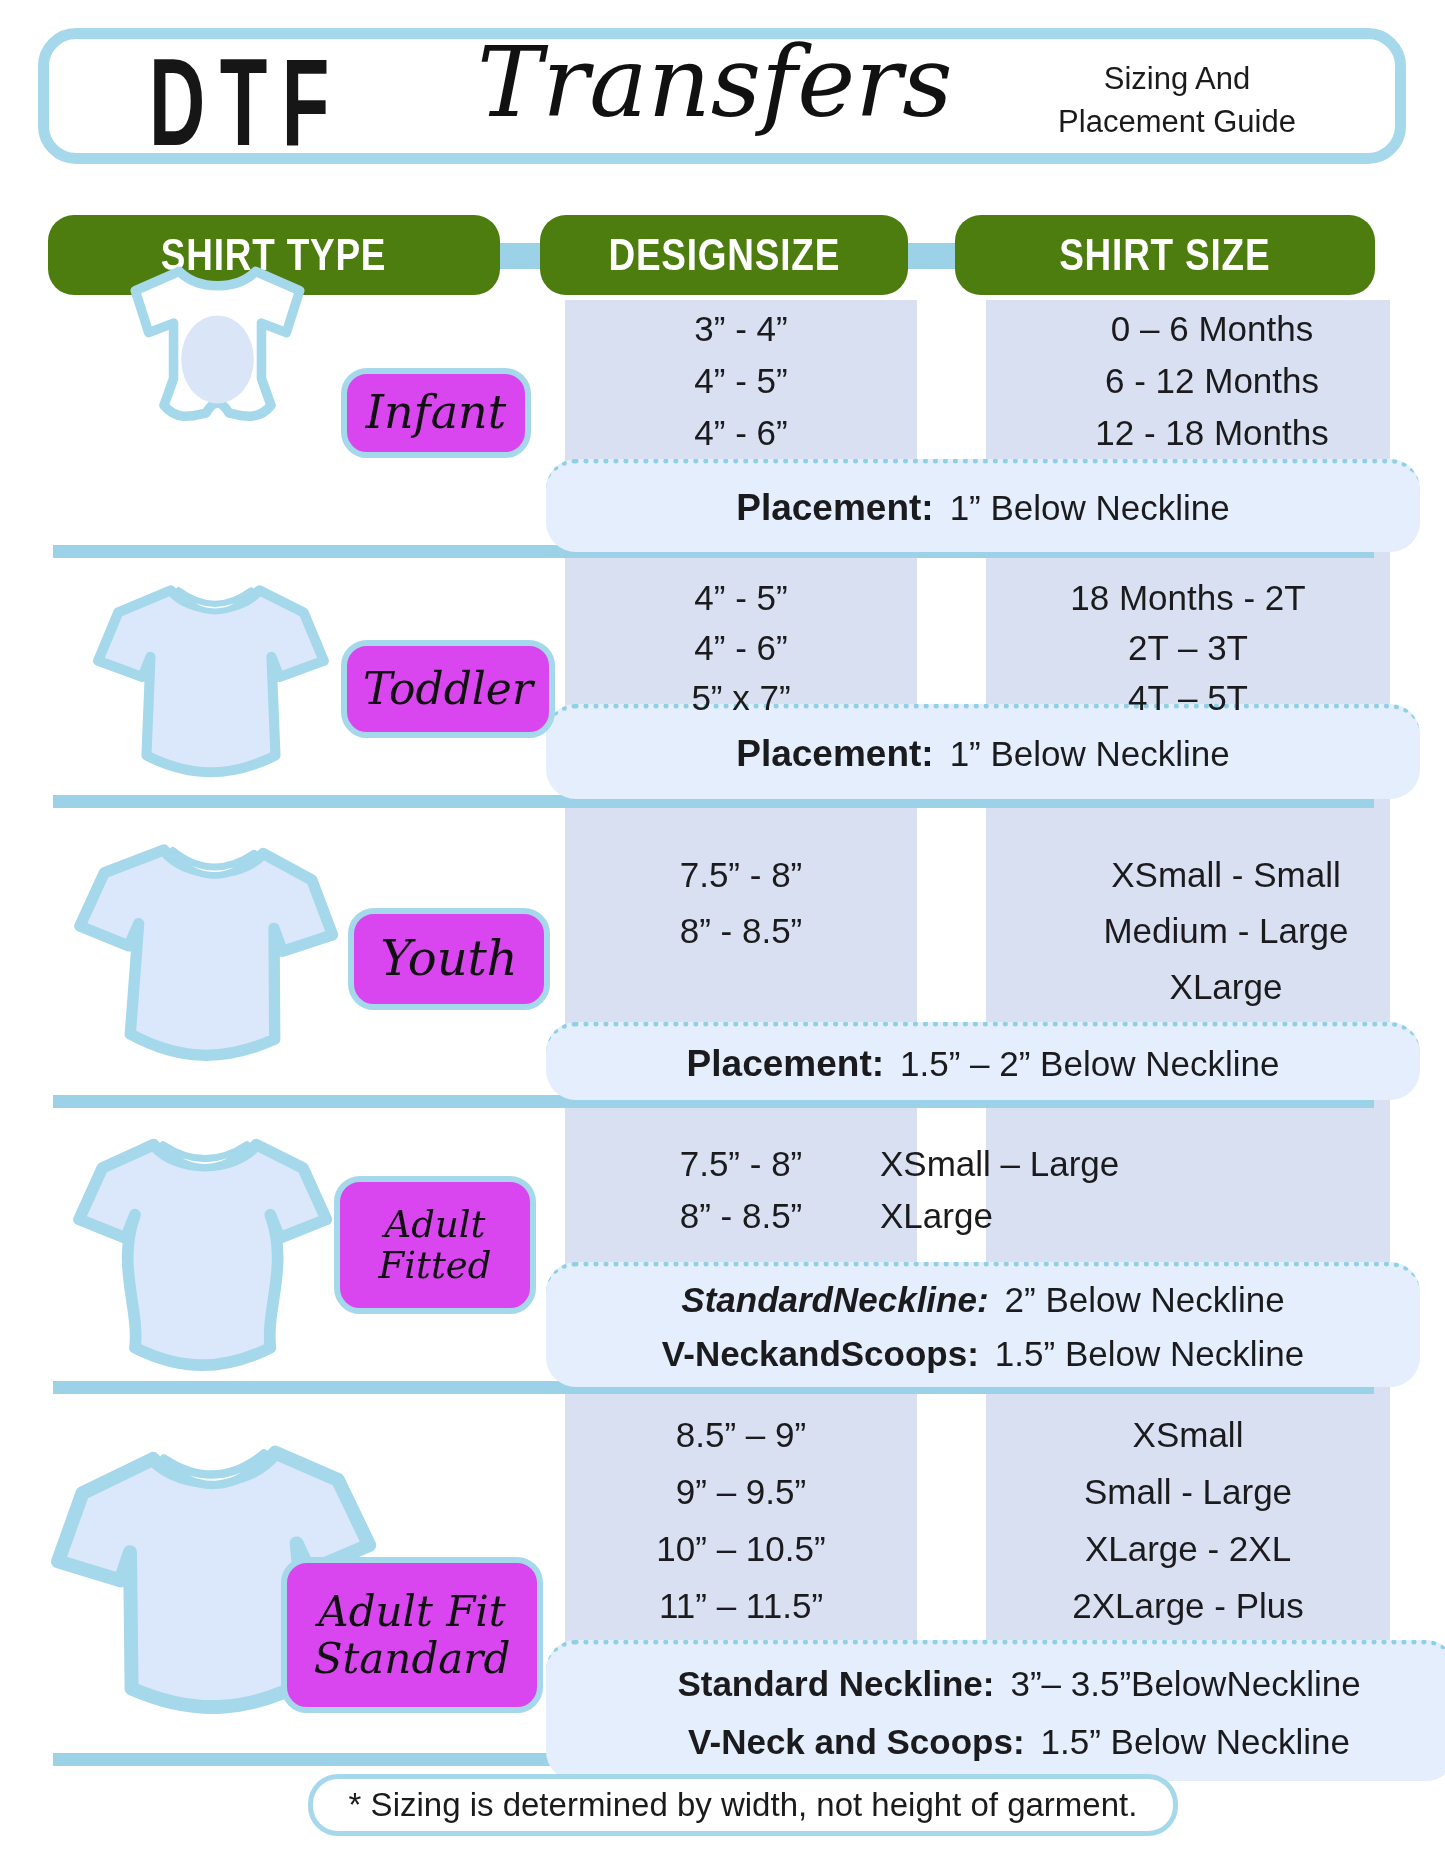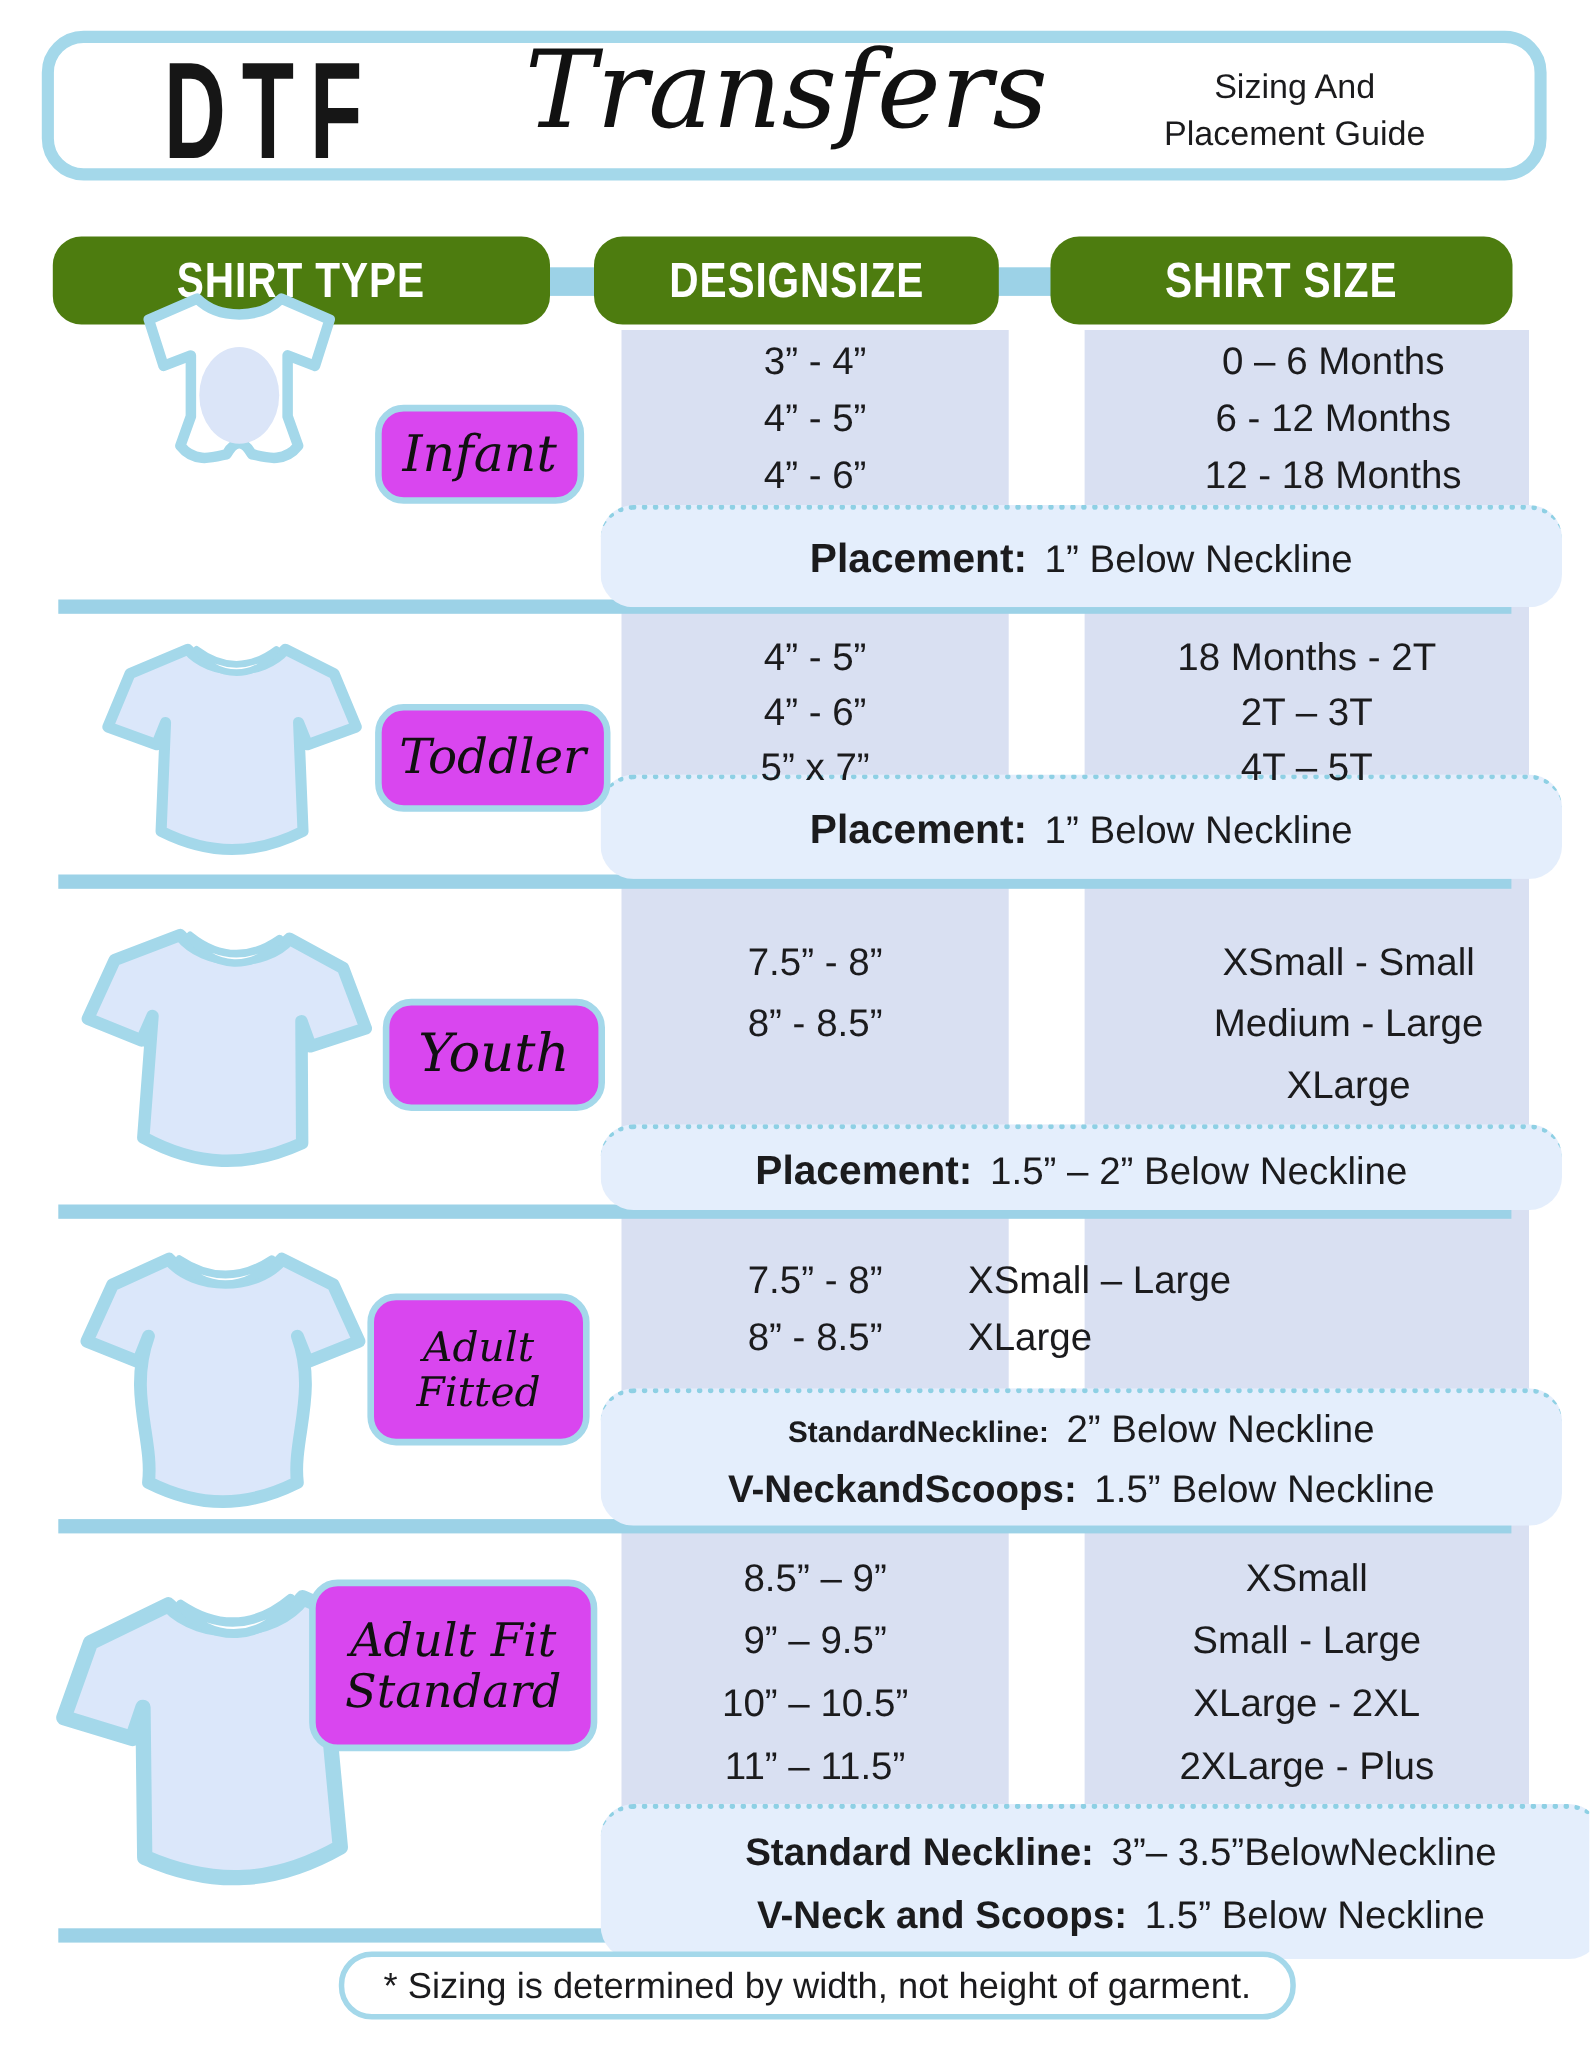--- a/index.html
+++ b/index.html
@@ -184,34 +184,34 @@
   <div class="colcontent" style="left:565px;top:1138px;width:352px;--lh:52px;">
     <div>7.5” - 8”</div>
     <div>8” - 8.5”</div>
   </div>
   <div class="colcontent leftal" style="left:880px;top:1138px;width:430px;--lh:52px;">
     <div>XSmall – Large</div>
     <div>XLarge</div>
   </div>
   <div class="pbox" style="top:1262px;height:120px;">
     <div class="pline">
-      <span class="plabel" style="font-size:27px;">StandardNeckline:</span>
+      <span class="plabel" style="font-size:35px;font-style:italic;">StandardNeckline:</span>
       <span>2” Below Neckline</span>
     </div>
     <div class="pline">
       <span class="plabel" style="font-size:35px;">V-NeckandScoops:</span>
       <span>1.5” Below Neckline</span>
     </div>
   </div>
 
   <svg class="icon" style="left:48px;top:1402px;transform:rotate(-3deg);" width="345" height="352" viewBox="0 0 124 108">
     <path d="M40 10 C50 22 74 22 84 10 L106 21 L116 45 L94 53 L90 43 L92 92 C70 103 50 103 28 92 L30 43 L26 53 L4 45 L14 21 Z" fill="#dbe7fa" stroke="#a4d8ea" stroke-width="5" stroke-linejoin="round"></path>
     <path d="M44 10 C52 24 72 24 80 10 C68 19 56 19 44 10 Z" fill="#ffffff" stroke="#a4d8ea" stroke-width="3" stroke-linejoin="round"></path>
   </svg>
-  <div class="tag" style="left:281px;top:1436px;width:250px;height:144px;">
+  <div class="tag" style="left:281px;top:1557px;width:250px;height:144px;">
     <span class="script" style="font-size:42px;">Adult Fit</span>
     <span class="script" style="font-size:42px;">Standard</span>
   </div>
   <div class="colcontent" style="left:565px;top:1406px;width:352px;--lh:57px;">
     <div>8.5” – 9”</div>
     <div>9” – 9.5”</div>
     <div>10” – 10.5”</div>
     <div>11” – 11.5”</div>
   </div>
   <div class="colcontent" style="left:986px;top:1406px;width:404px;--lh:57px;">

